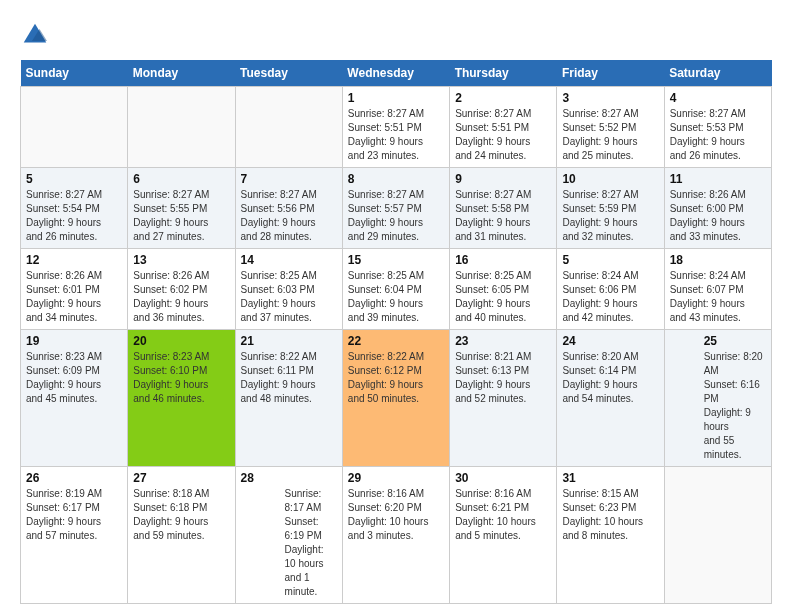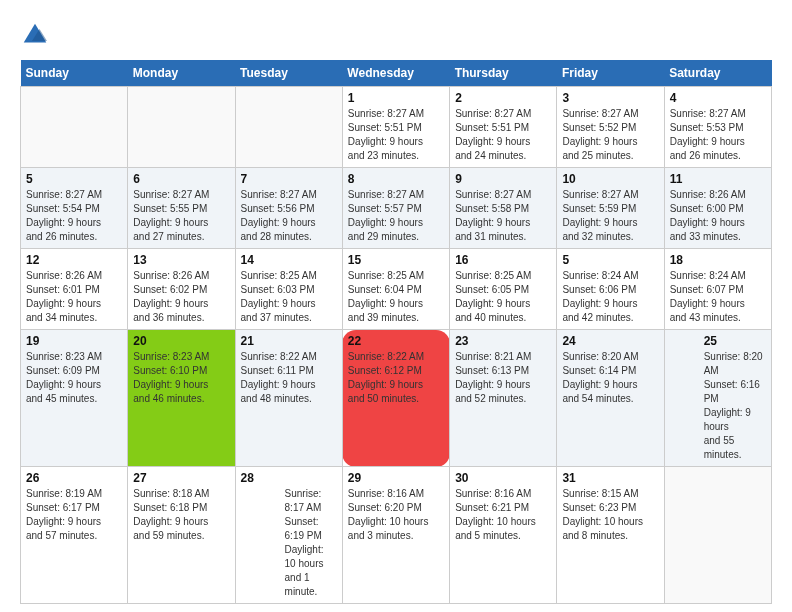--- a/index.html
+++ b/index.html
@@ -267,21 +267,21 @@
 Daylight: 9 hours
 and 46 minutes.</div>
         </td>
         <td style="background: rgb(240, 244, 248);">
           <div class="day-number">21</div>
           <div class="day-info" style="white-space: pre-line;">Sunrise: 8:22 AM
 Sunset: 6:11 PM
 Daylight: 9 hours
 and 48 minutes.</div>
         </td>
-        <td style="background: #ef4444; border-radius: 14px;">
+        <td style="background: #fdba74;">
           <div class="day-number">22</div>
           <div class="day-info" style="white-space: pre-line;">Sunrise: 8:22 AM
 Sunset: 6:12 PM
 Daylight: 9 hours
 and 50 minutes.</div>
         </td>
         <td style="background: rgb(240, 244, 248);">
           <div class="day-number">23</div>
           <div class="day-info" style="white-space: pre-line;">Sunrise: 8:21 AM
 Sunset: 6:13 PM

